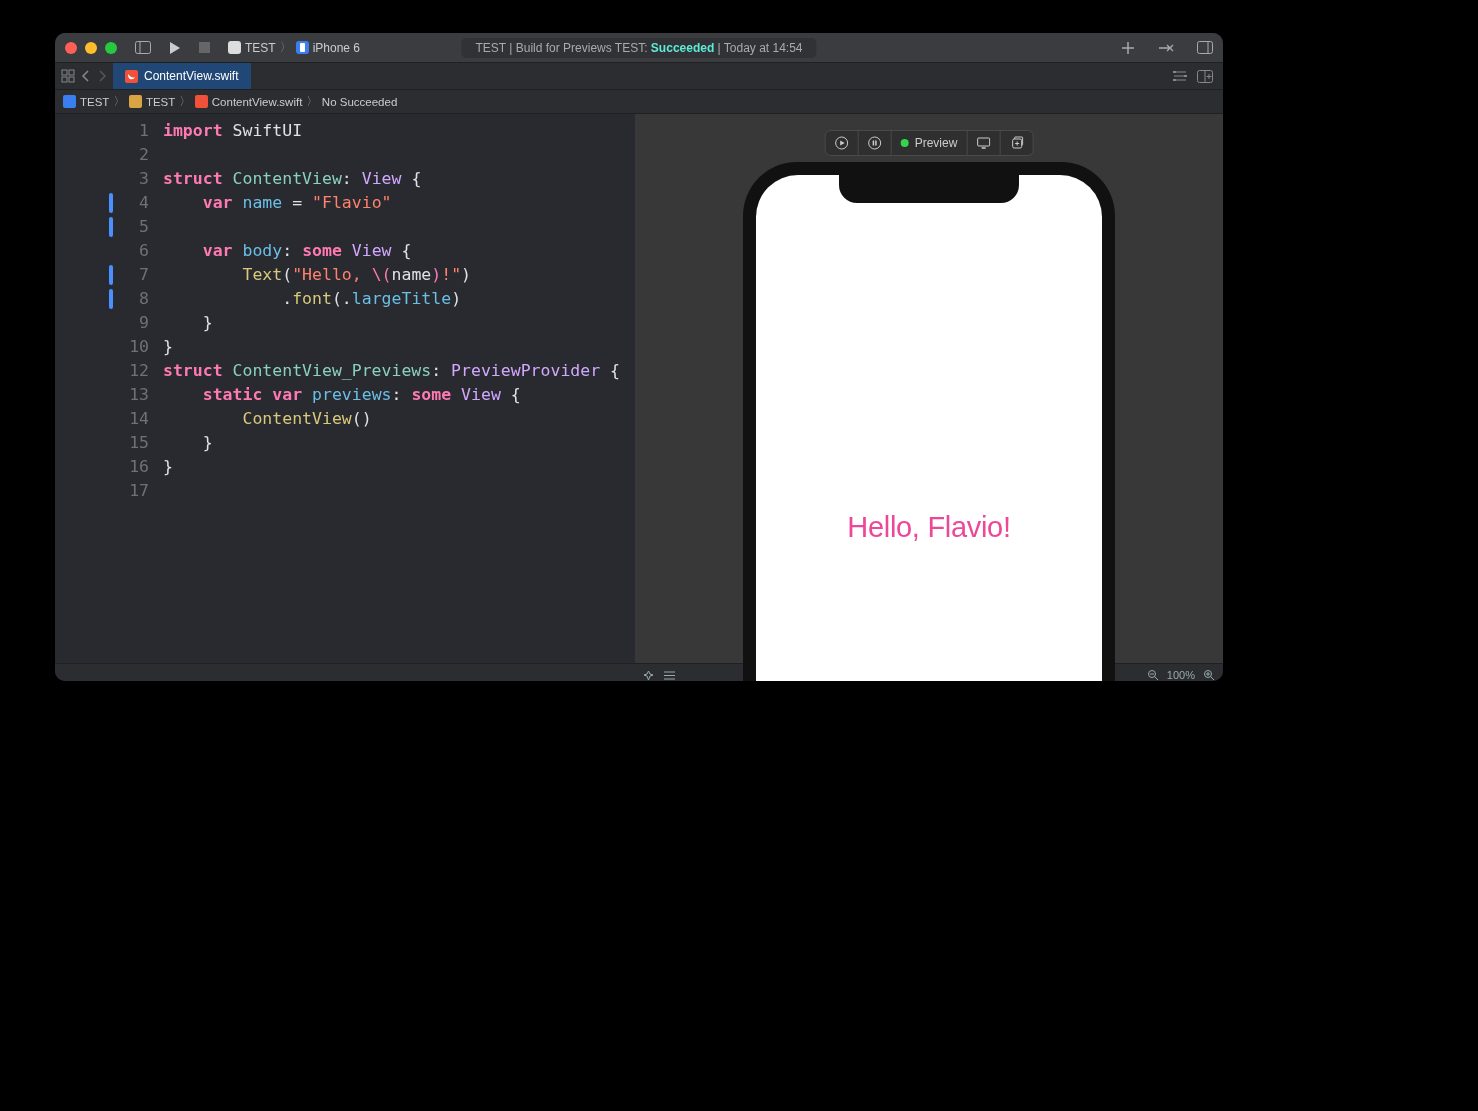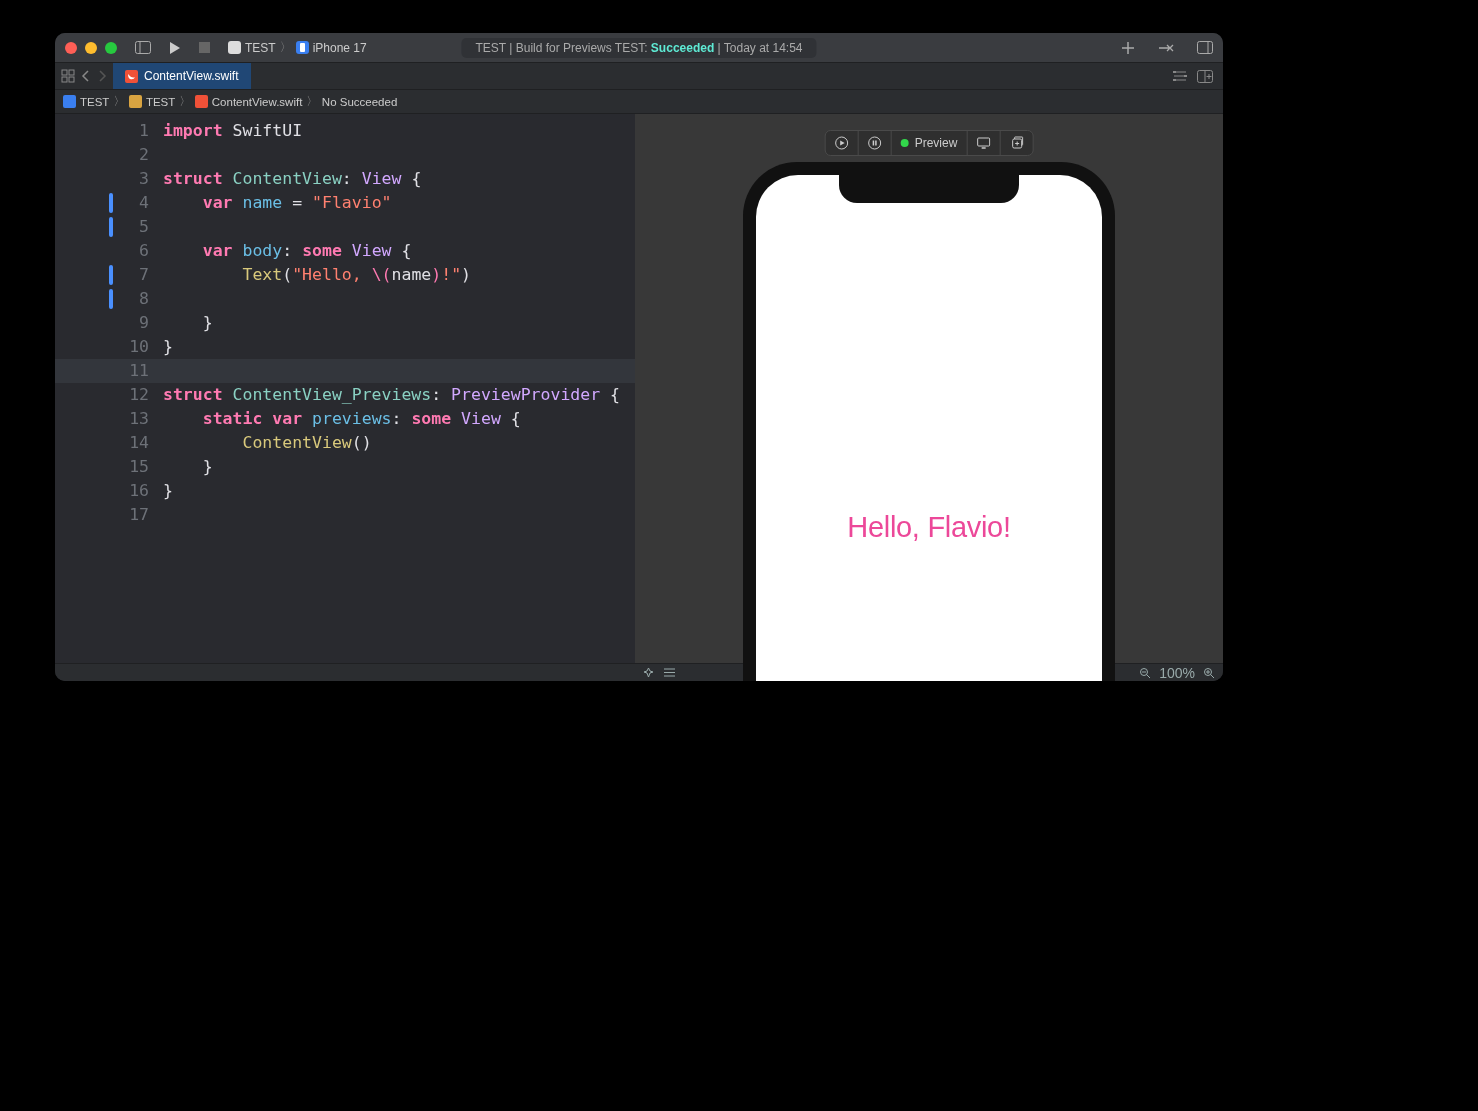--- a/index.html
+++ b/index.html
@@ -131,21 +131,21 @@
   width: 180px; height: 28px; background: #111; border-radius: 0 0 18px 18px;
 }
 .phone-text {
   color: #ec4899; font-size: 29px; font-weight: 400; letter-spacing: -0.3px;
   margin-top: -60px;
 }
 
 
 .bottombar {
   height: 18px; background: #2b2d30; border-top: 1px solid #1f2022;
-  display: flex; align-items: center; padding: 0 8px; font-size: 14px; color: #9aa;
+  display: flex; align-items: flex-end; padding: 0 8px; font-size: 11px; color: #9aa;
 }
 .bottombar .left { display: flex; gap: 10px; align-items: center; margin-left: 580px; }
 .bottombar .right { margin-left: auto; display: flex; gap: 8px; align-items: center; }
 
 svg { display: block; }
 </style>
 </head>
 <body>
 
 <div class="window">
@@ -176,21 +176,21 @@
       <div class="scheme">
         <svg width="13" height="13">
             <rect width="13" height="13" rx="3" fill="#ddd"></rect>
           </svg>
         <span>TEST</span>
         <span style="color:#888">〉</span>
         <svg width="13" height="13">
             <rect width="13" height="13" rx="3" fill="#3a7ff0"></rect>
             <rect x="4" y="2" width="5" height="9" rx="1" fill="#fff"></rect>
           </svg>
-        <span>iPhone 17</span>
+        <span>iPhone 6</span>
       </div>
     </div>
     <div class="status-pill">
       <span>TEST | Build for Previews TEST: </span><b>Succeeded</b><span> | Today at 14:54</span>
     </div>
     <div class="titlebar-right">
       <span class="toolbar-icon">
         <svg width="14" height="14" viewBox="0 0 14 14">
             <path d="M7 1 V13 M1 7 H13" stroke="#aaa" stroke-width="1.5"></path>
           </svg>
@@ -309,32 +309,29 @@
             <div class="code-content"><span class="plain">    </span><span class="kw">var</span><span class="plain"> </span><span class="prop">body</span><span class="punct">: </span><span class="kw">some</span><span class="plain"> </span><span class="builtin-type">View</span><span class="punct"> {</span></div>
           </div>
           <div class="code-line">
             <div class="marker"></div>
             <div class="ln">7</div>
             <div class="code-content"><span class="plain">        </span><span class="type">Text</span><span class="punct">(</span><span class="str">"Hello, </span><span class="strkw">\(</span><span class="plain">name</span><span class="strkw">)</span><span class="str">!"</span><span class="punct">)</span></div>
           </div>
           <div class="code-line">
             <div class="marker"></div>
             <div class="ln">8</div>
+            <div class="code-content"><span class="plain">            </span><span class="punct">.</span><span class="type">font</span><span class="punct">(.</span><span class="prop">largeTitle</span><span class="punct">)</span></div>
           </div>
           <div class="code-line">
             <div class="ln">9</div>
             <div class="code-content"><span class="plain">    </span><span class="punct">}</span></div>
           </div>
           <div class="code-line">
             <div class="ln">10</div>
             <div class="code-content"><span class="punct">}</span></div>
-          </div>
-          <div class="code-line hl">
-            <div class="ln">11</div>
-            <div class="code-content"></div>
           </div>
           <div class="code-line">
             <div class="ln">12</div>
             <div class="code-content"><span class="kw">struct</span><span class="plain"> </span><span class="ident">ContentView_Previews</span><span class="punct">: </span><span class="builtin-type">PreviewProvider</span><span class="punct"> {</span></div>
           </div>
           <div class="code-line">
             <div class="ln">13</div>
             <div class="code-content"><span class="plain">    </span><span class="kw">static</span><span class="plain"> </span><span class="kw">var</span><span class="plain"> </span><span class="prop">previews</span><span class="punct">: </span><span class="kw">some</span><span class="plain"> </span><span class="builtin-type">View</span><span class="punct"> {</span></div>
           </div>
           <div class="code-line">

